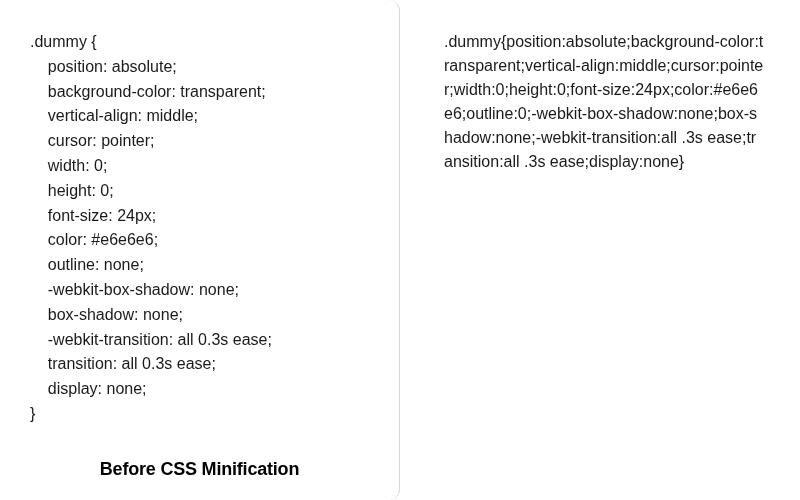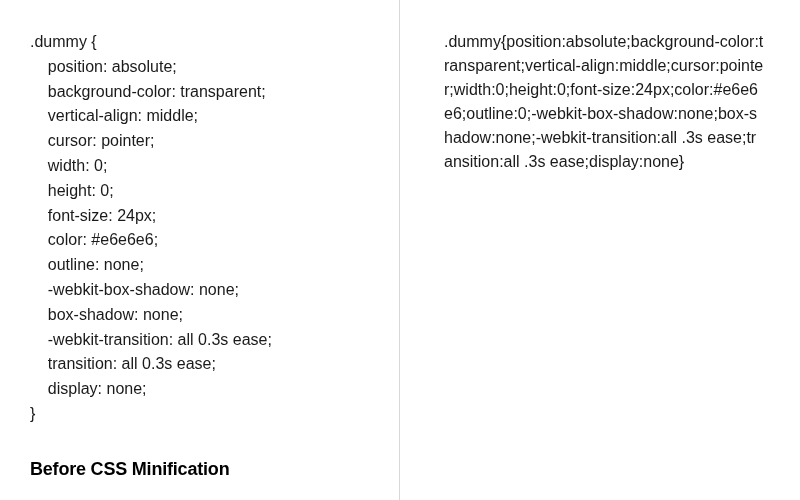--- a/index.html
+++ b/index.html
@@ -1,18 +1,19 @@
 <!DOCTYPE html>
 <html><head>
   <meta charset="utf-8">
   <style>
     * {
       margin: 0;
       padding: 0;
       box-sizing: border-box;
+      border-radius: 11px;
     }
     body {
       width: 800px;
       height: 500px;
       background: #ffffff;
       font-family: -apple-system, BlinkMacSystemFont, "Segoe UI", Helvetica, Arial, sans-serif;
       display: flex;
       position: relative;
     }
     .panel {
@@ -32,20 +33,21 @@
       color: #1a1a1a;
       white-space: pre-wrap;
       word-break: break-all;
       font-family: -apple-system, BlinkMacSystemFont, "Segoe UI", Helvetica, Arial, sans-serif;
     }
     .code-left {
       white-space: pre;
       word-break: normal;
     }
     .caption {
+      text-align: center;
       font-weight: 800;
       font-size: 18px;
       color: #000000;
       margin-top: 16px;
       letter-spacing: -0.2px;
     }
     .panel-right .code-block {
       padding-left: 14px;
       padding-right: 6px;
       line-height: 1.5;

